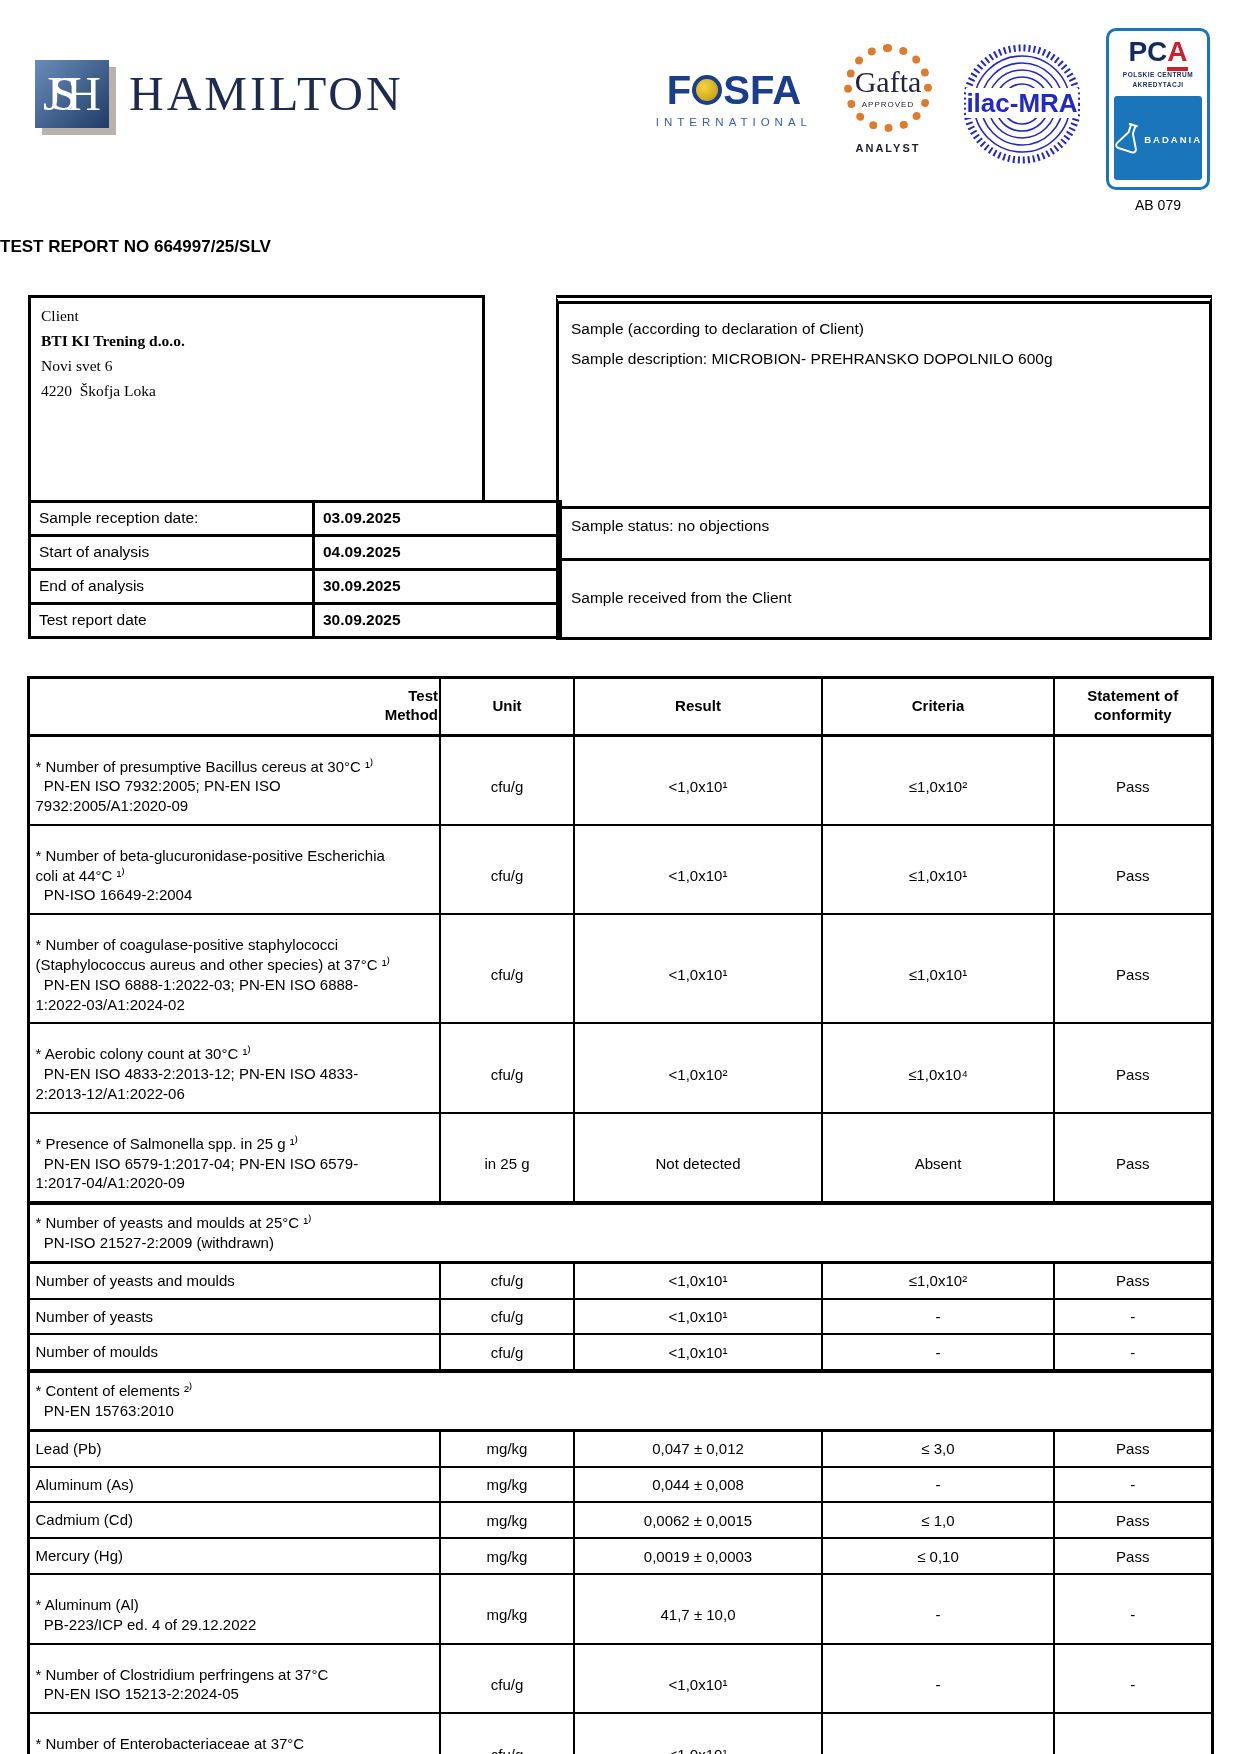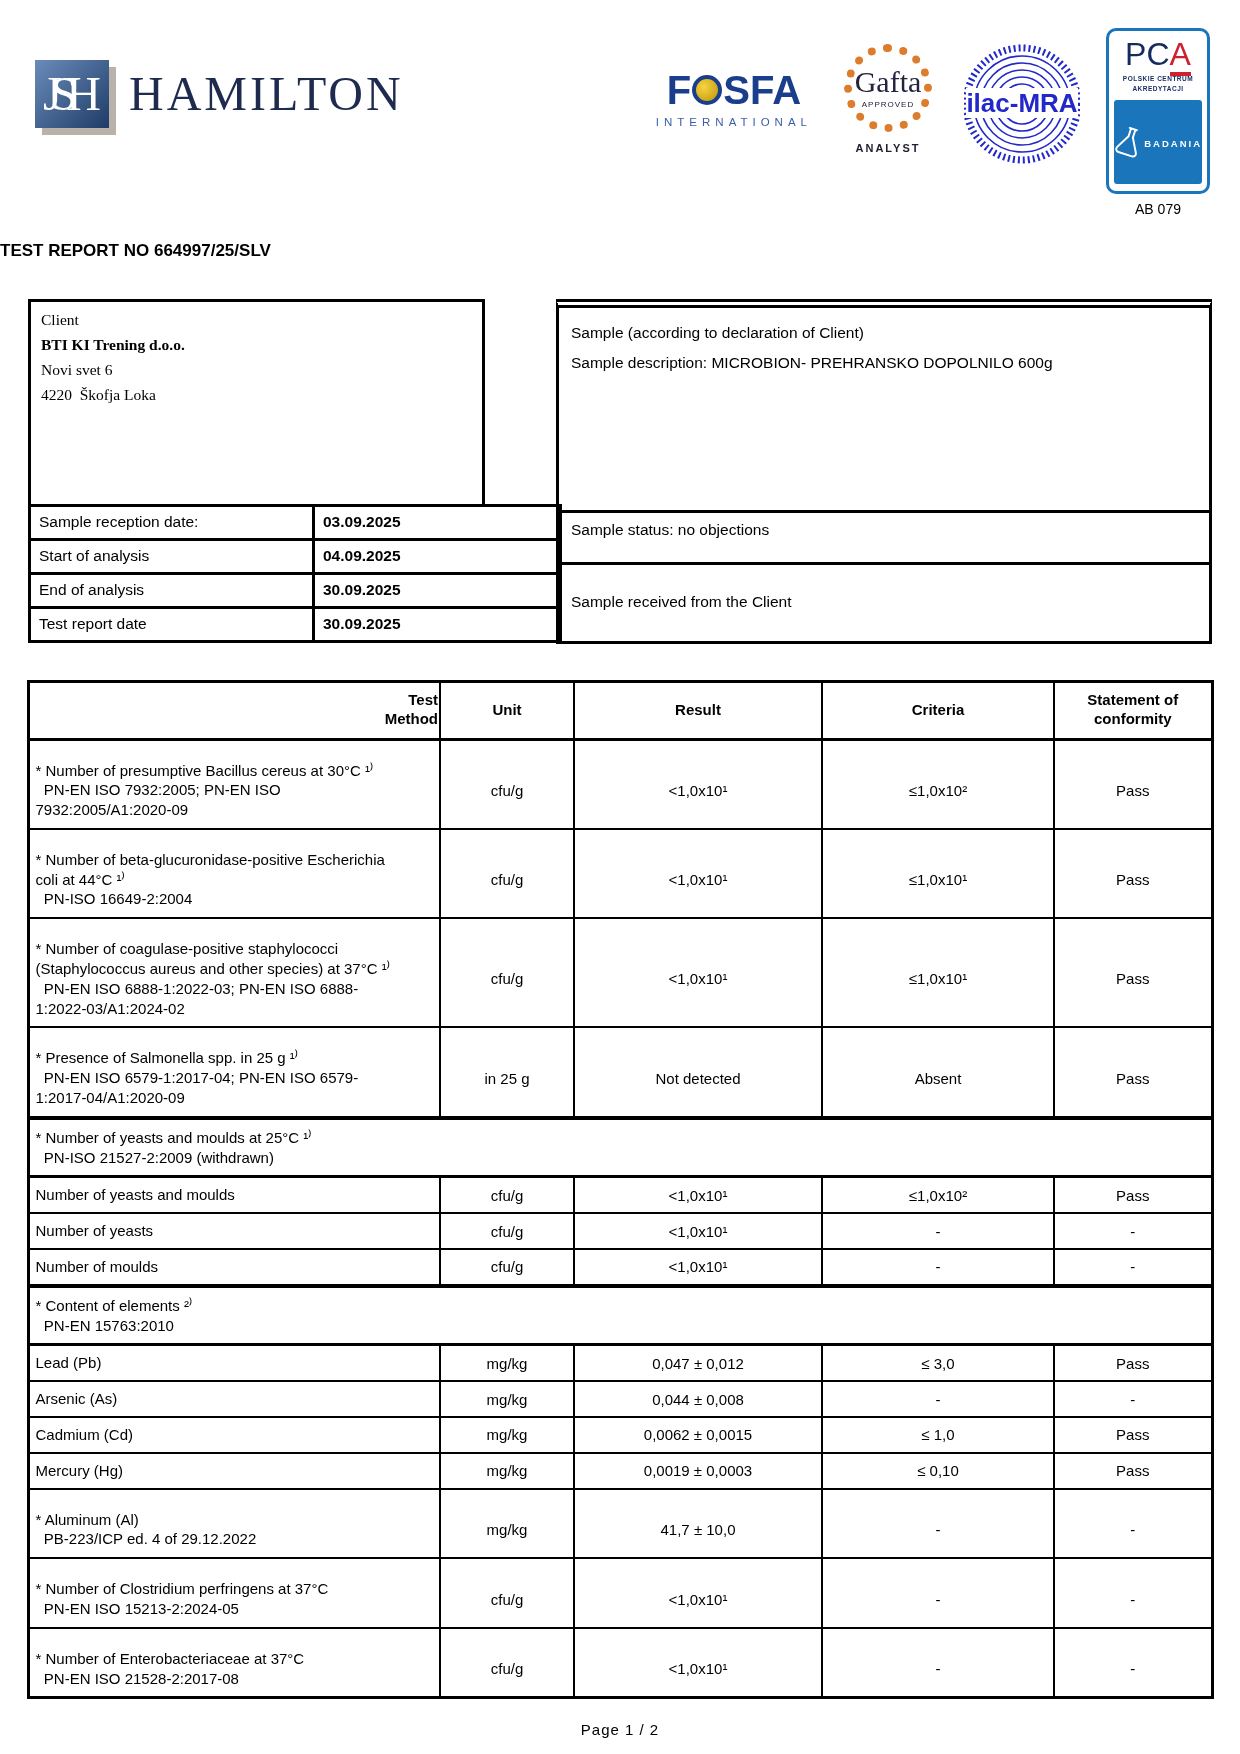--- a/index.html
+++ b/index.html
@@ -26,21 +26,21 @@
   .gafta-circle{width:88px;height:88px;margin:0 auto;border-radius:50%;border:8px dotted #dd7c2c;
                 display:flex;flex-direction:column;align-items:center;justify-content:center;background:#fff;}
   .gafta-name{font-family:"Liberation Serif",serif;font-size:30px;color:#23233b;line-height:1;}
   .gafta-approved{font-size:8px;letter-spacing:1px;color:#23233b;margin-top:3px;}
   .gafta-analyst{font-weight:bold;font-size:11px;letter-spacing:2px;color:#1e1e2e;margin-top:10px;}
 
   .ilac{margin-top:14px;}
 
   .pca{text-align:center;width:104px;}
   .pca-badge{width:104px;border:3px solid #1b75bb;border-radius:10px;padding:7px 5px 7px;background:#fff;}
-  .pca-word{font-size:32px;font-weight:normal;line-height:1;}
+  .pca-word{font-size:28px;font-weight:bold;line-height:1;}
   .pca-word .pc{color:#152a5e;}
   .pca-word .a{color:#cf2030;border-bottom:4px solid #cf2030;}
   .pca-sub{font-size:6.5px;font-weight:bold;color:#152a5e;letter-spacing:.5px;margin-top:4px;line-height:1.5;}
   .pca-blue{margin-top:6px;background:#1b75bb;height:84px;border-radius:3px;
             display:flex;flex-direction:row;align-items:center;justify-content:center;}
   .pca-badania{color:#fff;font-weight:bold;font-size:9.5px;letter-spacing:2px;margin-top:3px;}
   .pca-code{margin-top:7px;font-size:14px;color:#000;}
 
   
   .title{text-align:left;font-weight:bold;font-size:17px;margin-top:24px;}
@@ -237,20 +237,31 @@
             <div class="nm">  PN-EN ISO 6888-1:2022-03; PN-EN ISO 6888-
 1:2022-03/A1:2024-02</div>
           </td>
           <td class="c">cfu/g</td>
           <td class="c">&lt;1,0x10¹</td>
           <td class="c">≤1,0x10¹</td>
           <td class="c">Pass</td>
         </tr>
         <tr class="test-row">
           <td class="testcell">
+            <div class="nm">* Aerobic colony count at 30°C ¹⁾</div>
+            <div class="nm">  PN-EN ISO 4833-2:2013-12; PN-EN ISO 4833-
+2:2013-12/A1:2022-06</div>
+          </td>
+          <td class="c">cfu/g</td>
+          <td class="c">&lt;1,0x10²</td>
+          <td class="c">≤1,0x10⁴</td>
+          <td class="c">Pass</td>
+        </tr>
+        <tr class="test-row">
+          <td class="testcell">
             <div class="nm">* Presence of Salmonella spp. in 25 g ¹⁾</div>
             <div class="nm">  PN-EN ISO 6579-1:2017-04; PN-EN ISO 6579-
 1:2017-04/A1:2020-09</div>
           </td>
           <td class="c">in 25 g</td>
           <td class="c">Not detected</td>
           <td class="c">Absent</td>
           <td class="c">Pass</td>
         </tr>
         <tr class="section-row">
@@ -296,21 +307,21 @@
           <td class="testcell">
             <div class="nm">Lead (Pb)</div>
           </td>
           <td class="c">mg/kg</td>
           <td class="c">0,047 ± 0,012</td>
           <td class="c">≤ 3,0</td>
           <td class="c">Pass</td>
         </tr>
         <tr class="simple-row">
           <td class="testcell">
-            <div class="nm">Arsenic (As)</div>
+            <div class="nm">Aluminum (As)</div>
           </td>
           <td class="c">mg/kg</td>
           <td class="c">0,044 ± 0,008</td>
           <td class="c">-</td>
           <td class="c">-</td>
         </tr>
         <tr class="simple-row">
           <td class="testcell">
             <div class="nm">Cadmium (Cd)</div>
           </td>

